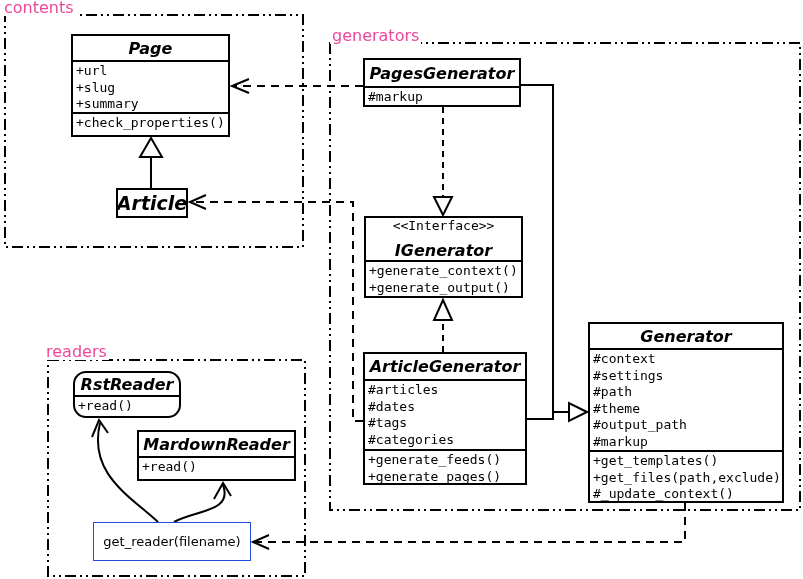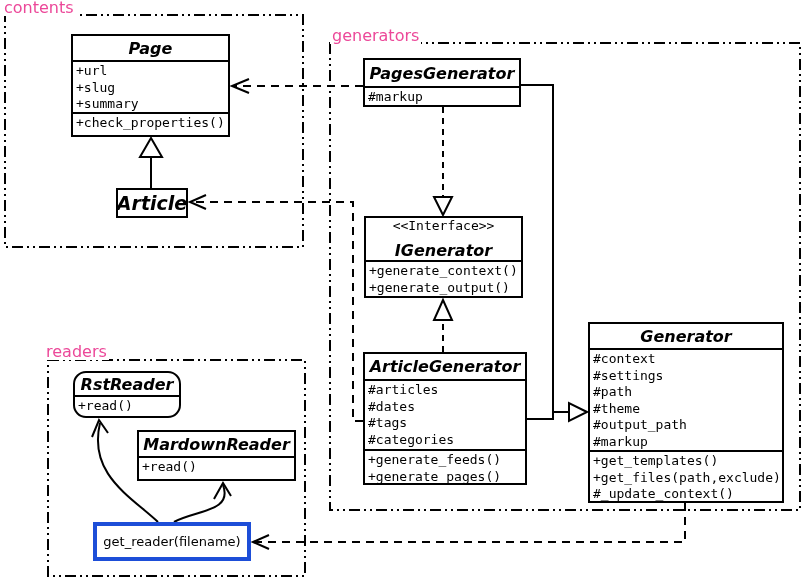--- a/index.html
+++ b/index.html
@@ -53,21 +53,21 @@
     font-size: 13px;
     line-height: 16.5px;
     padding: 1px 3px 0 3px;
     white-space: nowrap;
     overflow: hidden;
     box-sizing: border-box;
   }
   .uml .row { white-space: pre; }
   .fnbox {
     position: absolute;
-    border: 4px solid #1d4ed8;
+    border: 1px solid #1d4ed8;
     background: #fff;
     box-sizing: border-box;
     display: flex;
     align-items: center;
     justify-content: center;
     font-size: 13px;
     white-space: nowrap;
   }
 </style>
 </head>

